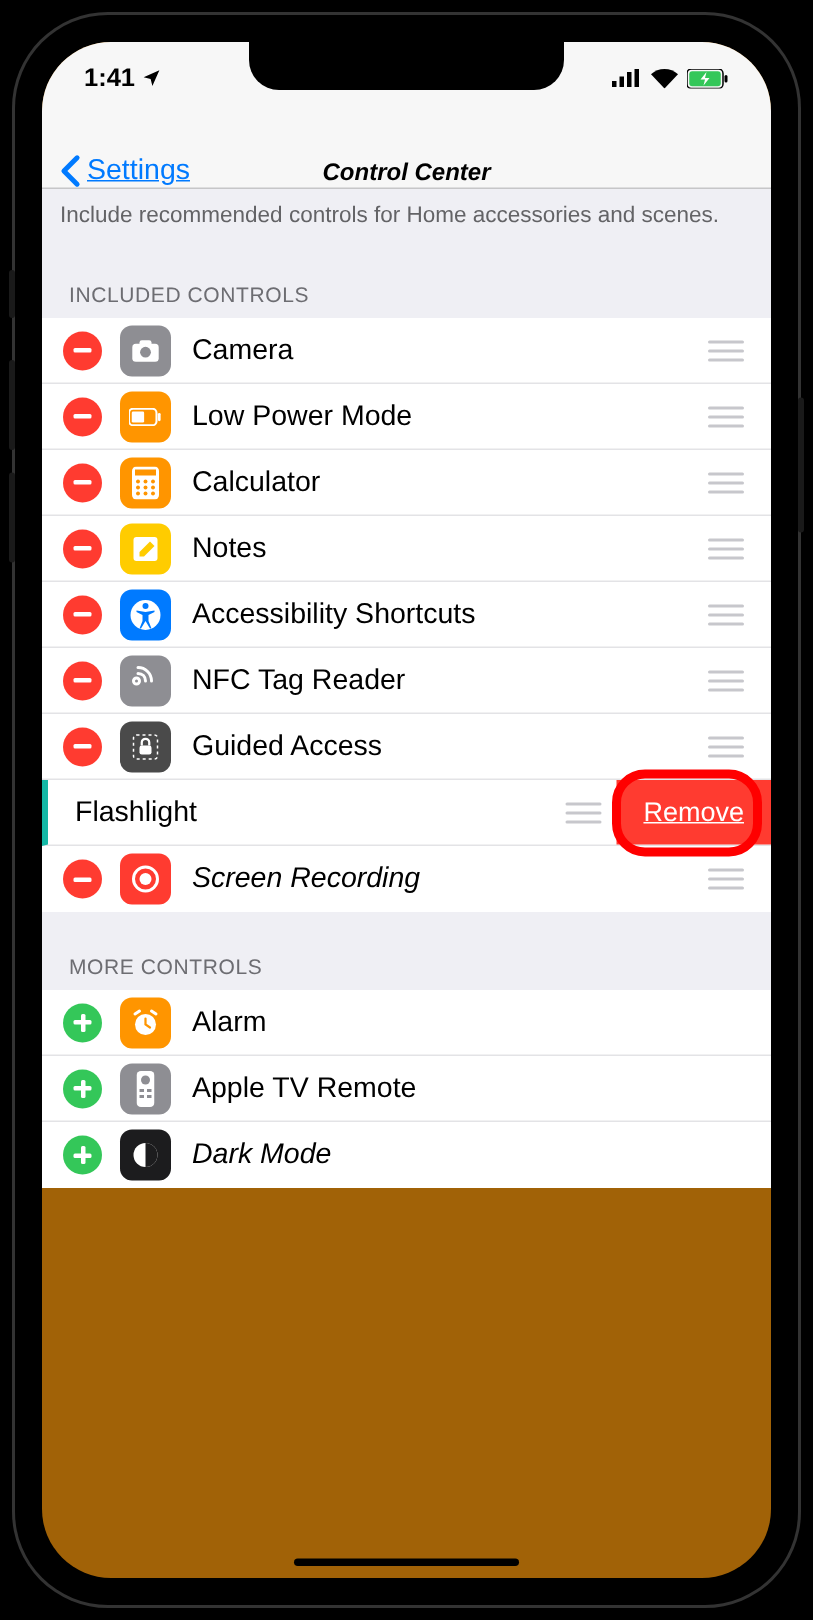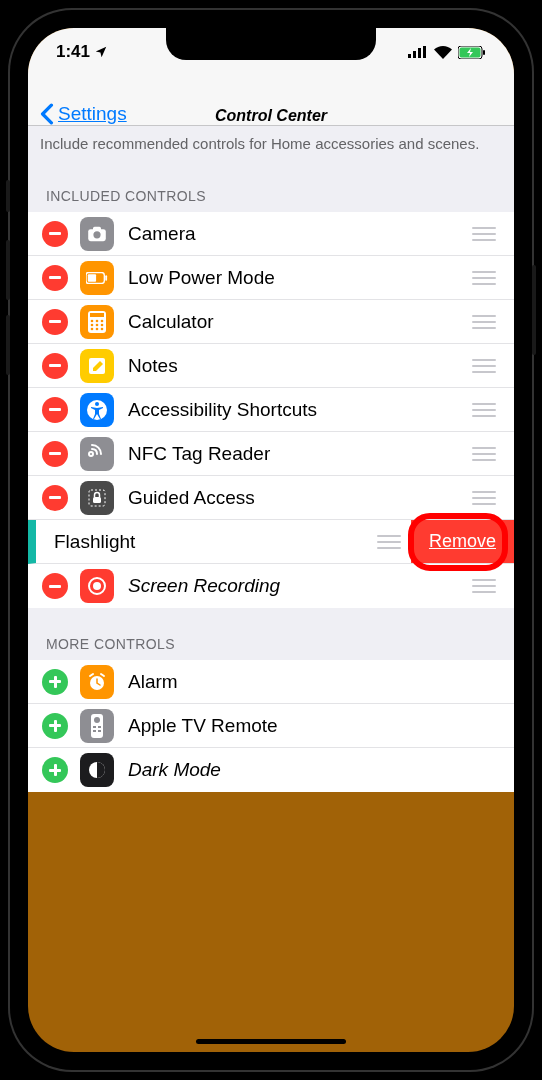--- a/index.html
+++ b/index.html
@@ -132,21 +132,21 @@
     flex-direction: column;
     gap: 4px;
   }
   .drag-handle span {
     height: 2px;
     background: #c7c7cc;
     border-radius: 1px;
   }
   .flashlight-row {
     padding-left: 18px;
-    border-left: 8px solid #14b8a6;
+    border-left: 4px solid #14b8a6;
   }
   .flashlight-row .row-label { margin-left: 0; }
   .flashlight-row .drag-handle { margin-right: 10px; }
   .remove-btn {
     background: #ff3b30;
     color: #fff;
     height: 100%;
     padding: 0 18px;
     display: flex;
     align-items: center;

